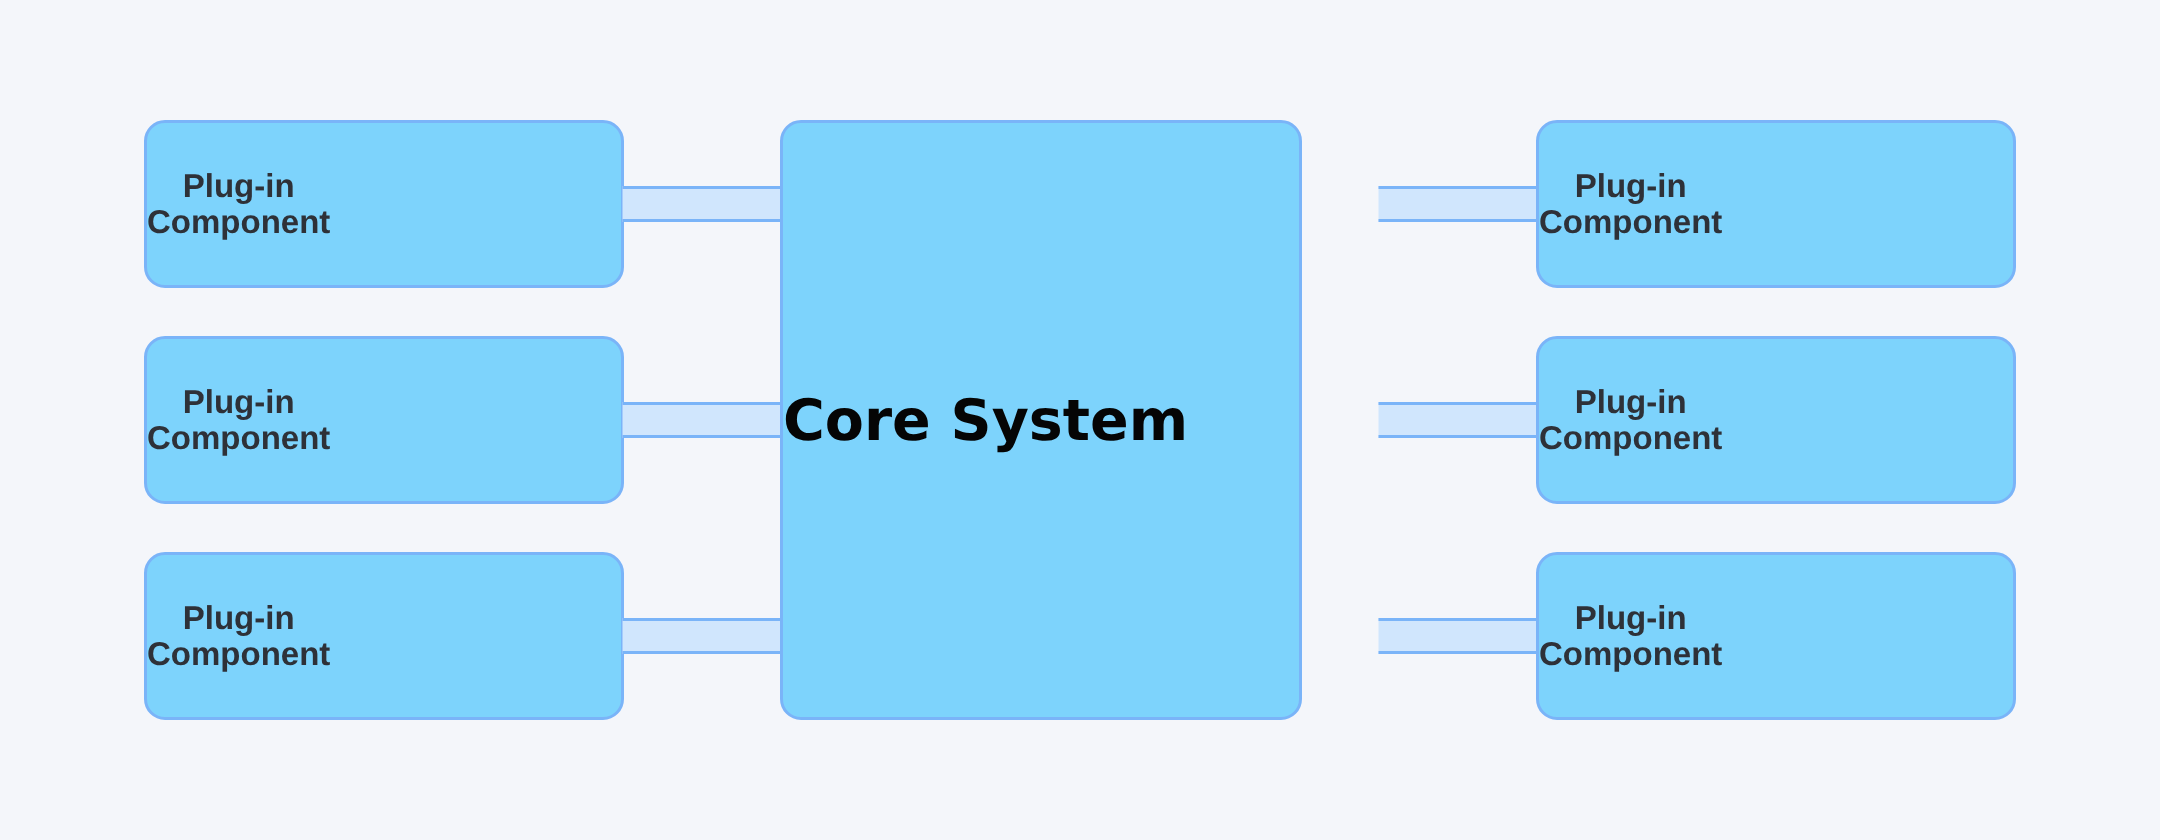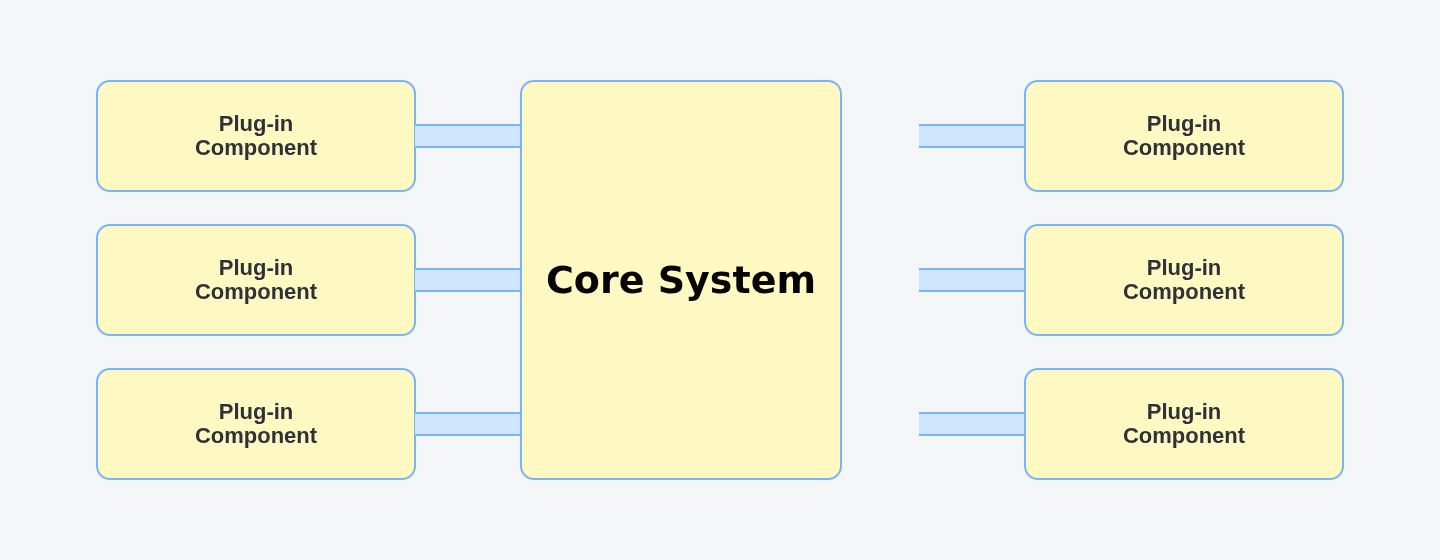--- a/index.html
+++ b/index.html
@@ -6,39 +6,39 @@
     body {
       width: 1440px; height: 560px;
       background: #f4f6fa;
       position: relative;
       overflow: hidden;
       font-family: "Liberation Sans", "DejaVu Sans", sans-serif;
     }
     .box {
       position: absolute;
       box-sizing: border-box;
-      background: #fef9c3;
+      background: #7dd3fc;
       border: 2px solid #7ab4f8;
       border-radius: 14px;
       display: flex;
       align-items: center;
-      justify-content: center;
+      justify-content: flex-start;
       text-align: center;
     }
     .plugin {
       width: 320px; height: 112px;
       color: #2e3138;
       font-weight: bold;
       font-size: 22px;
       line-height: 24px;
     }
     .plugin .label { display: block; }
     .core {
       left: 520px; top: 80px;
-      width: 322px; height: 400px;
+      width: 348px; height: 400px;
       color: #050505;
       font-weight: bold;
       font-size: 38px;
       font-family: "DejaVu Sans", sans-serif;
     }
     .connector {
       position: absolute;
       box-sizing: border-box;
       height: 24px;
       width: 106px;

